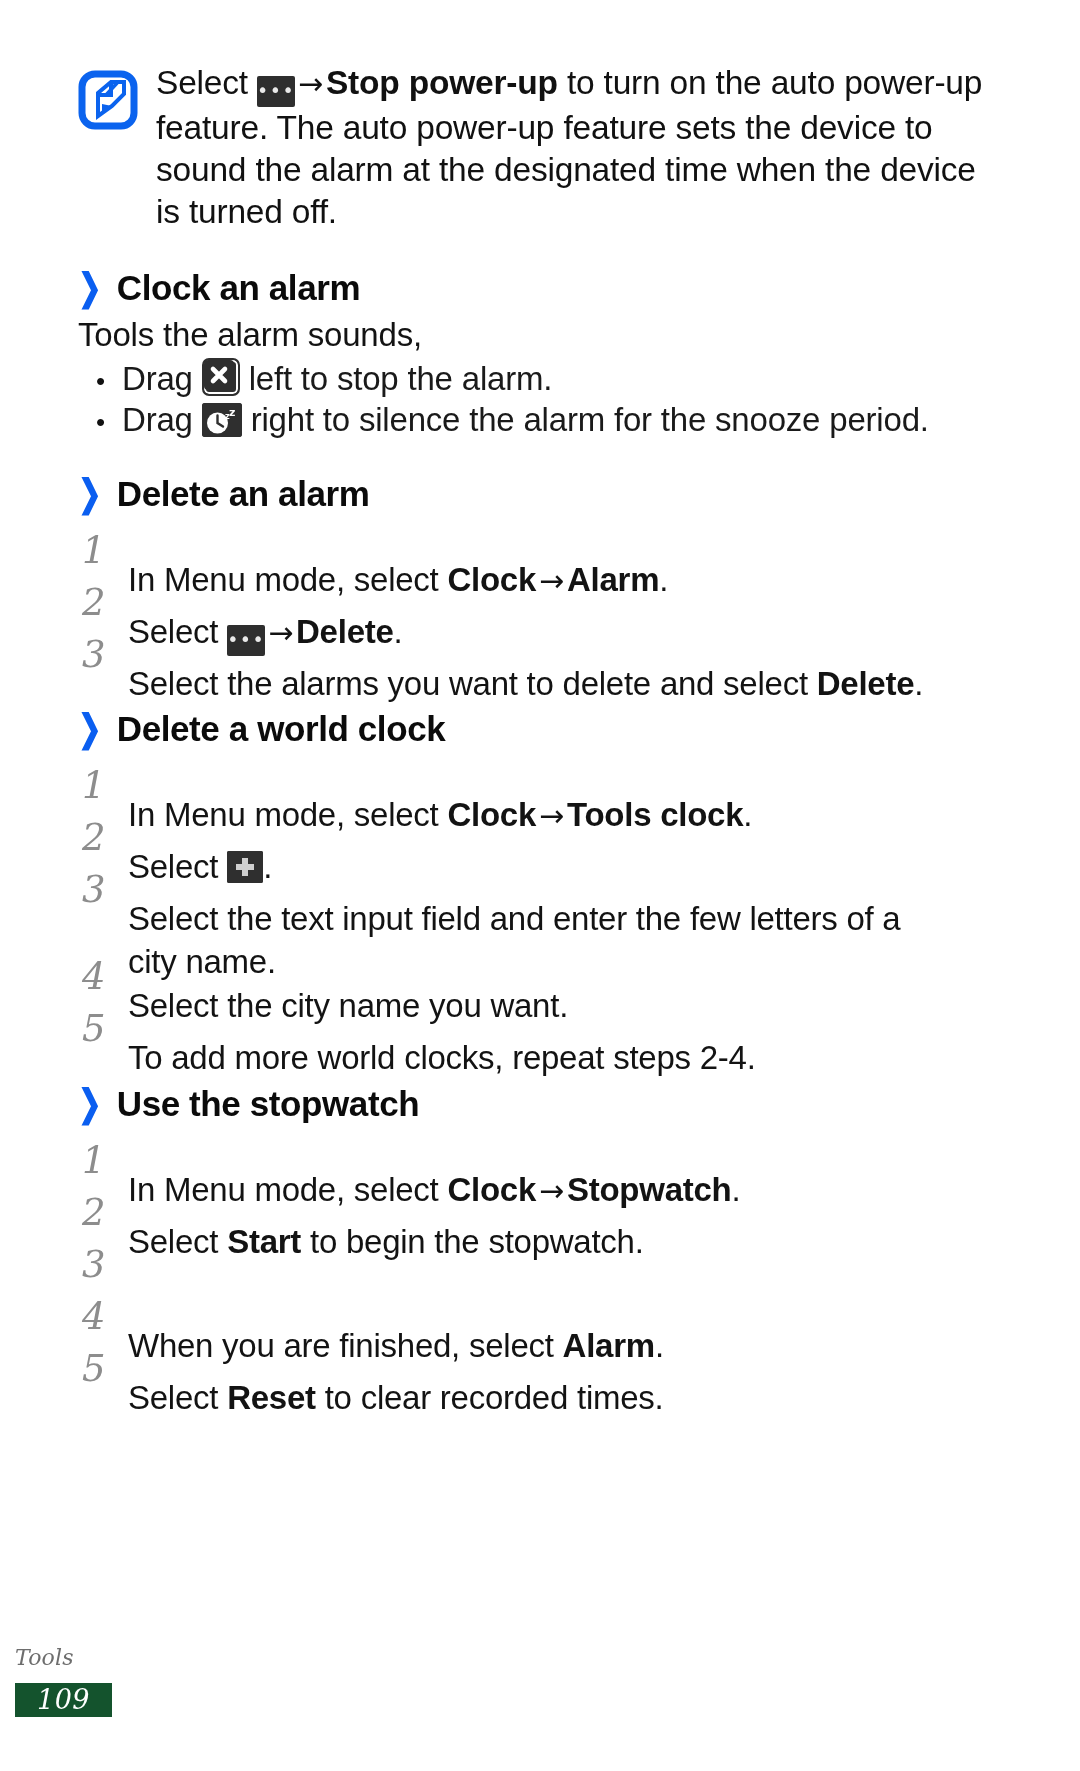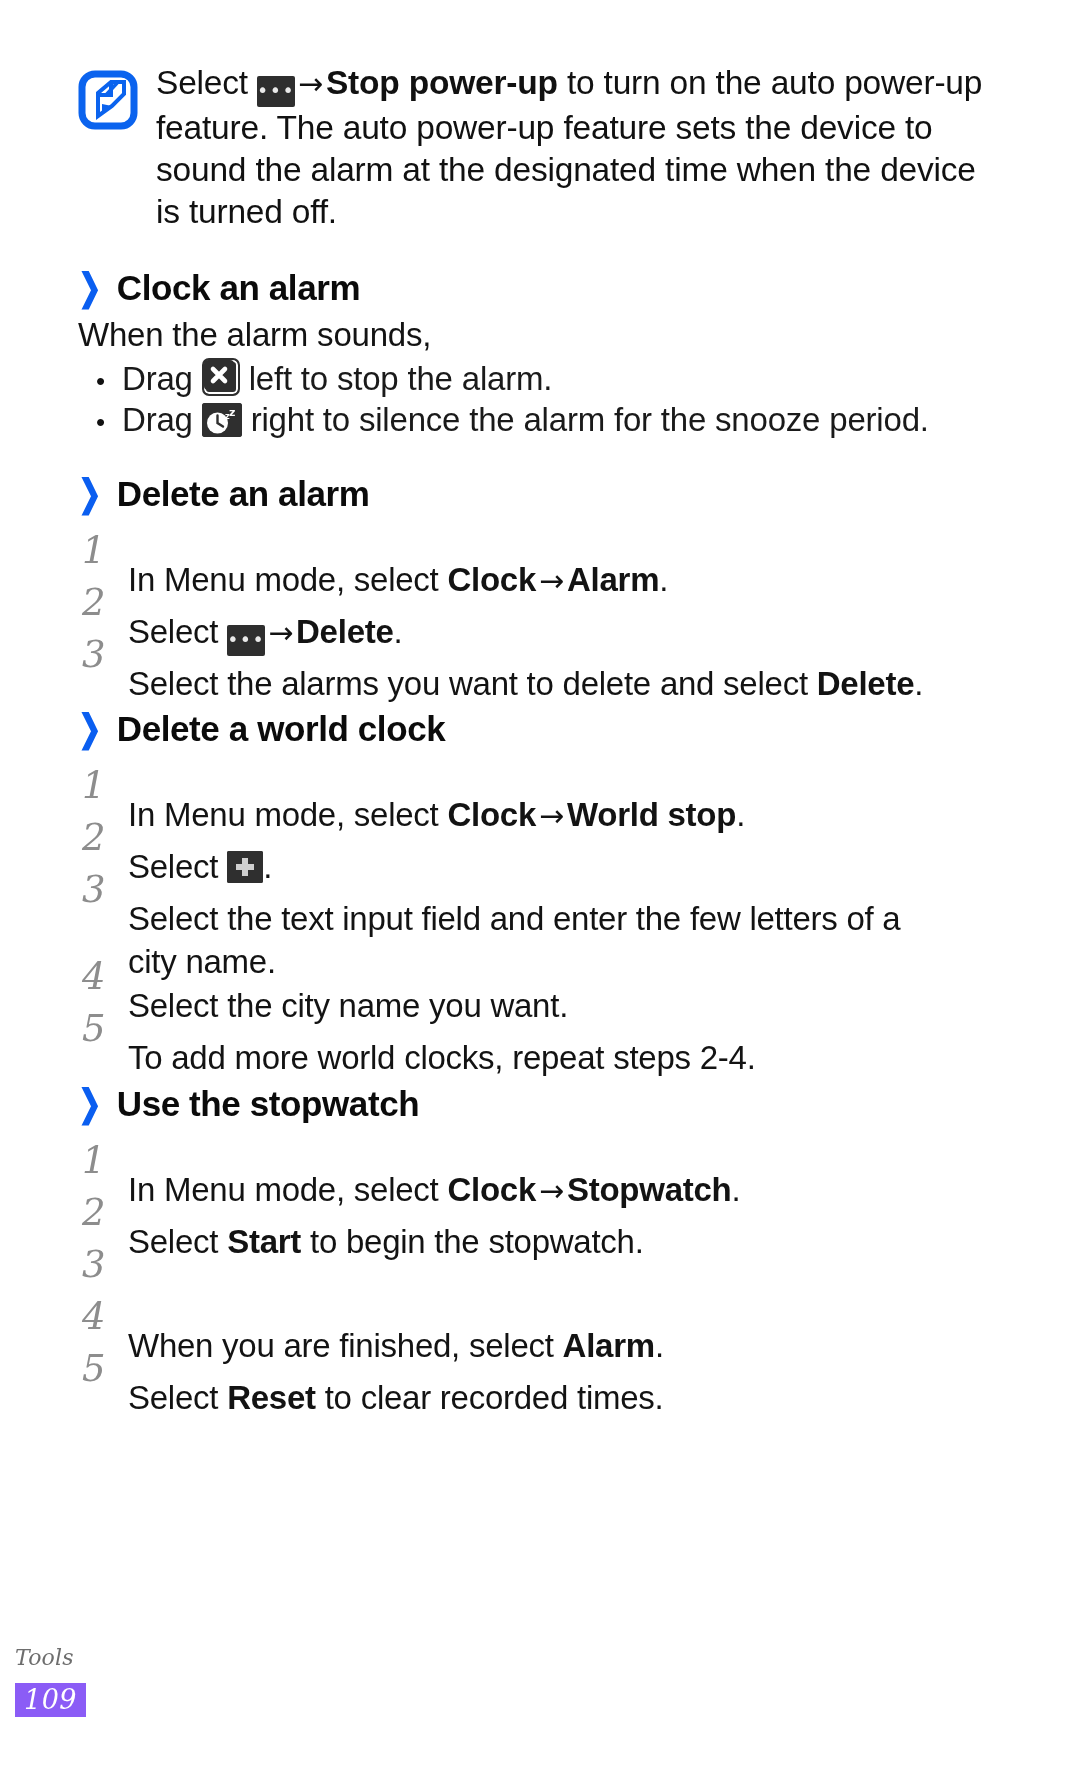--- a/index.html
+++ b/index.html
@@ -202,27 +202,27 @@
     font-style: italic;
     font-size: 22px;
     color: #6d6d6d;
     letter-spacing: 0.2px;
   }
   .footer-pageno-wrap {
     top: 1683px;
   }
   .footer-pageno {
     display: inline-block;
-    background: #8b5cf6;
+    background: #14532d;
     color: #ffffff;
     font-family: "DejaVu Serif", serif;
     font-style: italic;
     font-size: 27px;
     line-height: 34px;
-    padding: 0 9px;
+    padding: 0 22px;
     letter-spacing: 0.5px;
   }
 </style>
 </head>
 <body>
 
 <div class="page">
 
   <div class="note-box">
     <span class="note-icon">
@@ -237,21 +237,21 @@
     <div class="note-text">
       <span>Select </span><span class="ico ico-more"><span class="dots">•••</span></span><span class="arrow">→</span><b>Stop power-up</b><span> to turn on the auto power-up feature. The auto power-up feature sets the device to sound the alarm at the designated time when the device is turned off.</span>
     </div>
   </div>
 
   <div class="heading" style="left:78px; top:268px;">
     <span class="chev">❯</span>
     <span class="htext">Clock an alarm</span>
   </div>
 
-  <div class="body-line" style="left:78px; top:314px; width:880px;">When the alarm sounds,</div>
+  <div class="body-line" style="left:78px; top:314px; width:880px;">Tools the alarm sounds,</div>
 
   <div class="bullet-row" style="left:96px; top:358px; width:880px;">
     <span class="bullet-dot">•</span>
     <span><span>Drag </span><span class="ico ico-x">
         <svg width="30" height="30" viewBox="0 0 30 30">
           <rect x="0" y="0" width="30" height="30" rx="4" fill="#2f2f2f"></rect>
           <path d="M9 9 L21 21 M21 9 L9 21" stroke="#ffffff" stroke-width="4.6" stroke-linecap="round"></path>
         </svg></span><span> left to stop the alarm.</span></span>
   </div>
 
@@ -287,21 +287,21 @@
     <span class="step-body"><span>Select the alarms you want to delete and select </span><b>Delete</b><span>.</span></span>
   </div>
 
   <div class="heading" style="left:78px; top:709px;">
     <span class="chev">❯</span>
     <span class="htext">Delete a world clock</span>
   </div>
 
   <div class="step" style="left:76px; top:764px;">
     <span class="step-num">1</span>
-    <span class="step-body"><span>In Menu mode, select </span><b>Clock</b><span class="arrow">→</span><b>World stop</b><span>.</span></span>
+    <span class="step-body"><span>In Menu mode, select </span><b>Clock</b><span class="arrow">→</span><b>Tools clock</b><span>.</span></span>
   </div>
 
   <div class="step" style="left:76px; top:816px;">
     <span class="step-num">2</span>
     <span class="step-body"><span>Select </span><span class="ico ico-plus">
       <svg width="36" height="32" viewBox="0 0 36 32">
         <rect x="0" y="0" width="36" height="32" rx="2" fill="#2f2f2f"></rect>
         <path d="M18 7 L18 25 M9 16 L27 16" stroke="#cfcfcf" stroke-width="6" stroke-linecap="butt"></path>
       </svg></span><span>.</span></span>
   </div>

